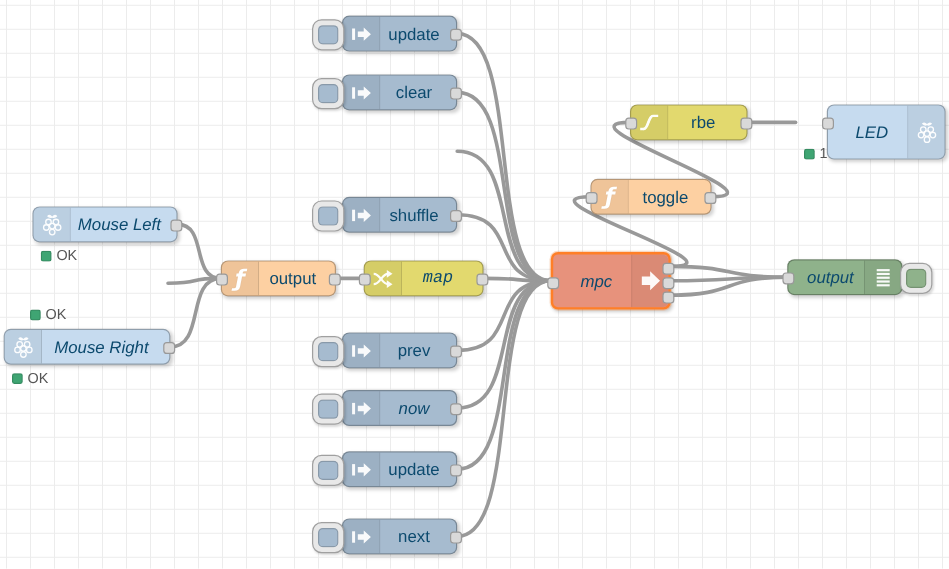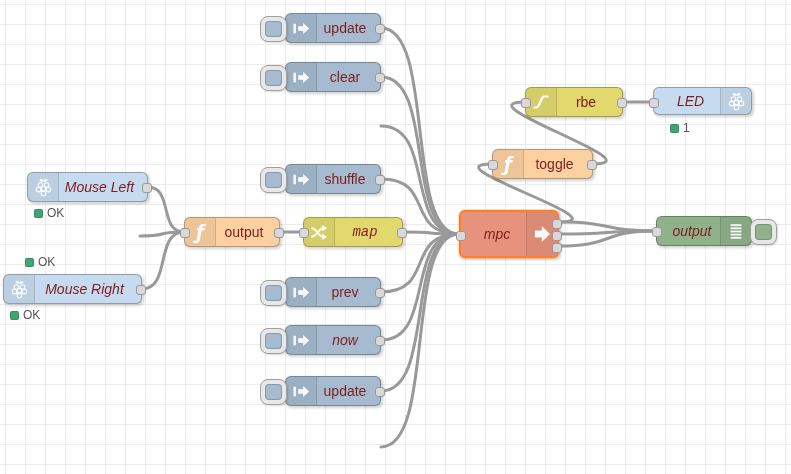--- a/index.html
+++ b/index.html
@@ -31,21 +31,21 @@
   .node .iconzone{
     position:absolute;top:0;bottom:0;width:30px;
     background:rgba(0,0,0,0.055);
     display:flex;align-items:center;justify-content:center;
   }
   .node .iconzone.left{left:0;border-right:1px solid rgba(0,0,0,0.12);border-radius:5px 0 0 5px;}
   .node .iconzone.right{right:0;border-left:1px solid rgba(0,0,0,0.12);border-radius:0 5px 5px 0;}
   .node .nlabel{
     position:absolute;top:0;bottom:0;
     display:flex;align-items:center;justify-content:center;
-    font-size:14px;color:#7f1d1d;white-space:nowrap;
+    font-size:14px;color:#0c4a6e;white-space:nowrap;
   }
   .node .nlabel.it{font-style:italic;}
   .fnglyph{
     color:#fff;font-family:"DejaVu Sans",sans-serif;
     font-style:italic;font-weight:bold;font-size:19px;line-height:1;
     text-shadow:0 0 1px rgba(0,0,0,0.1);
   }
   .port{
     position:absolute;width:10px;height:10px;box-sizing:border-box;
     background:#d9d9d9;border:1px solid #999;border-radius:3px;
@@ -247,20 +247,35 @@
       <path d="M6.5 7.6h5.2V4.2L18 10l-6.3 5.8v-3.4H6.5z"></path>
     </g>
         </svg>
       </div>
       <span class="nlabel" style="left: 30px; right: 6px;">update</span>
       <div class="port" style="right: -5px; top: 10px;"></div>
       <div class="nbutton" style="left: -26px; top: 2px;">
         <div class="inner" style="background: rgb(166, 187, 207);"></div>
       </div>
     </div>
+    <div class="node" style="left: 285px; top: 432px; width: 96px; height: 30px; background: rgb(166, 187, 207);">
+      <div class="iconzone left">
+        <svg width="19" height="19" viewBox="0 0 20 20">
+    <g fill="#fff" opacity="0.95">
+      <rect x="1.5" y="5" width="2.6" height="10"></rect>
+      <path d="M6.5 7.6h5.2V4.2L18 10l-6.3 5.8v-3.4H6.5z"></path>
+    </g>
+        </svg>
+      </div>
+      <span class="nlabel" style="left: 30px; right: 6px;">next</span>
+      <div class="port" style="right: -5px; top: 10px;"></div>
+      <div class="nbutton" style="left: -26px; top: 2px;">
+        <div class="inner" style="background: rgb(166, 187, 207);"></div>
+      </div>
+    </div>
     <div class="node selected" style="left: 459px; top: 210px; width: 100px; height: 48px; background: rgb(231, 146, 124);">
       <div class="iconzone right">
         <svg width="22" height="22" viewBox="0 0 20 20">
     <path d="M3.5 6.8h6.3V2.8L17.3 10l-7.5 7.2v-4H3.5z" fill="#fff" opacity="0.95"></path>
         </svg>
       </div>
       <span class="nlabel it" style="left: 6px; right: 30px;">mpc</span>
       <div class="port" style="left: -5px; top: 19px;"></div>
       <div class="port" style="right: -5px; top: 7px;"></div>
       <div class="port" style="right: -5px; top: 19px;"></div>
@@ -280,21 +295,21 @@
     <g stroke="#fff" stroke-width="1.9" fill="none" opacity="0.95">
       <path d="M2.5 15.5h3.2C9.4 15.5 9.6 4.5 13.3 4.5h4.2"></path>
       <path d="M5.2 15.5C9 15.5 9.2 4.5 12.9 4.5"></path>
     </g>
         </svg>
       </div>
       <span class="nlabel" style="left: 30px; right: 6px;">rbe</span>
       <div class="port" style="left: -5px; top: 10px;"></div>
       <div class="port" style="right: -5px; top: 10px;"></div>
     </div>
-    <div class="node" style="left: 653px; top: 87px; width: 99px; height: 28px; background: rgb(198, 219, 239); text-decoration: underline;">
+    <div class="node" style="left: 689px; top: 87px; width: 99px; height: 46px; background: rgb(198, 219, 239); text-decoration: underline;">
       <div class="iconzone right">
         <svg width="17" height="20" viewBox="0 0 17 20">
     <g fill="none" stroke="#fff" stroke-width="1.1" opacity="0.95">
       <path d="M4.2 3.2 Q6.2 0.8 8.5 3.4 Q10.8 0.8 12.8 3.2 Q10.8 5.4 8.5 4.4 Q6.2 5.4 4.2 3.2Z" fill="#fff" stroke="none"></path>
       <circle cx="5.4" cy="8" r="2.3"></circle>
             <circle cx="11.6" cy="8" r="2.3"></circle>
       <circle cx="3.6" cy="12.6" r="2.3"></circle>
             <circle cx="8.5" cy="11.4" r="2.3"></circle>
             <circle cx="13.4" cy="12.6" r="2.3"></circle>
       <circle cx="8.5" cy="16.4" r="2.3"></circle>

